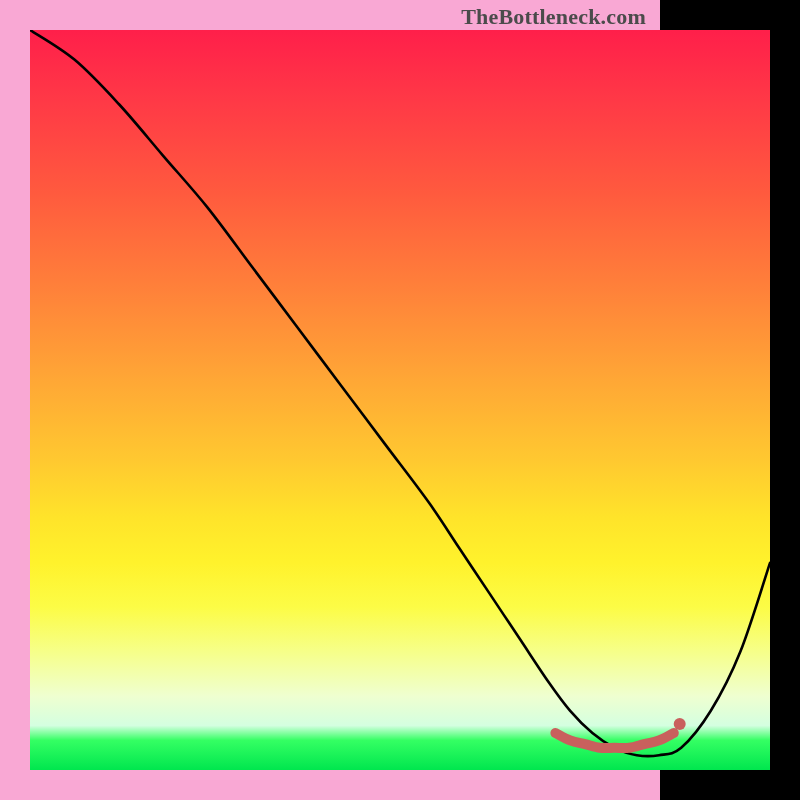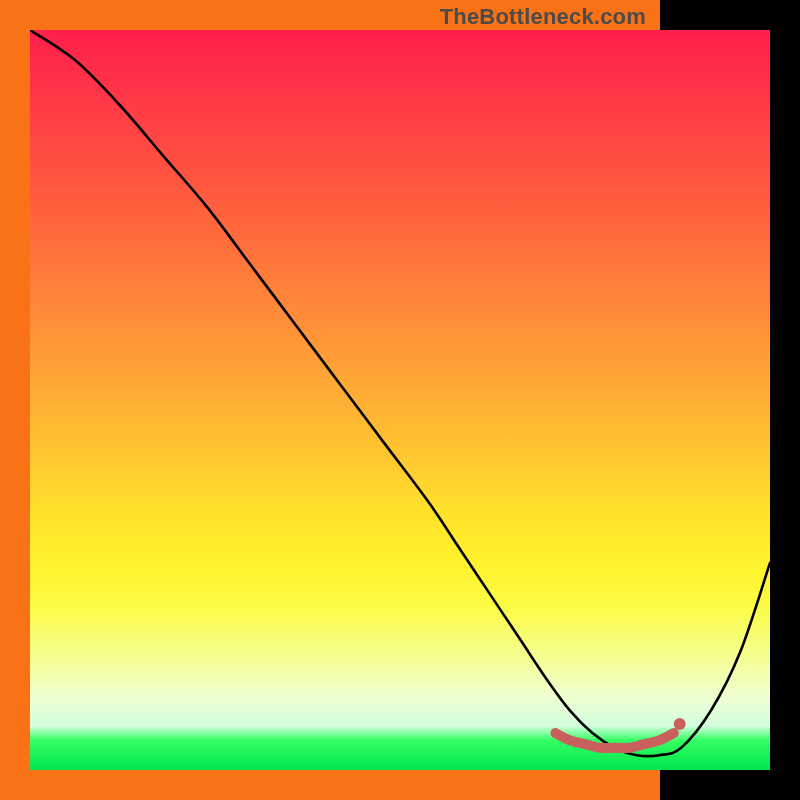--- a/index.html
+++ b/index.html
@@ -7,21 +7,22 @@
     padding: 0;
     width: 800px;
     height: 800px;
     background: #000000;
     font-family: Arial, Helvetica, sans-serif;
   }
   .frame {
     position: relative;
     width: 660px;
     height: 800px;
-    background: #f97316;
+    background: #f9a8d4;
+    font-family: Liberation Serif, serif;
   }
   .watermark {
     position: absolute;
     top: 4px;
     right: 14px;
     color: #4b4b4b;
     font-size: 22px;
     font-weight: bold;
     letter-spacing: 0.2px;
     z-index: 3;

